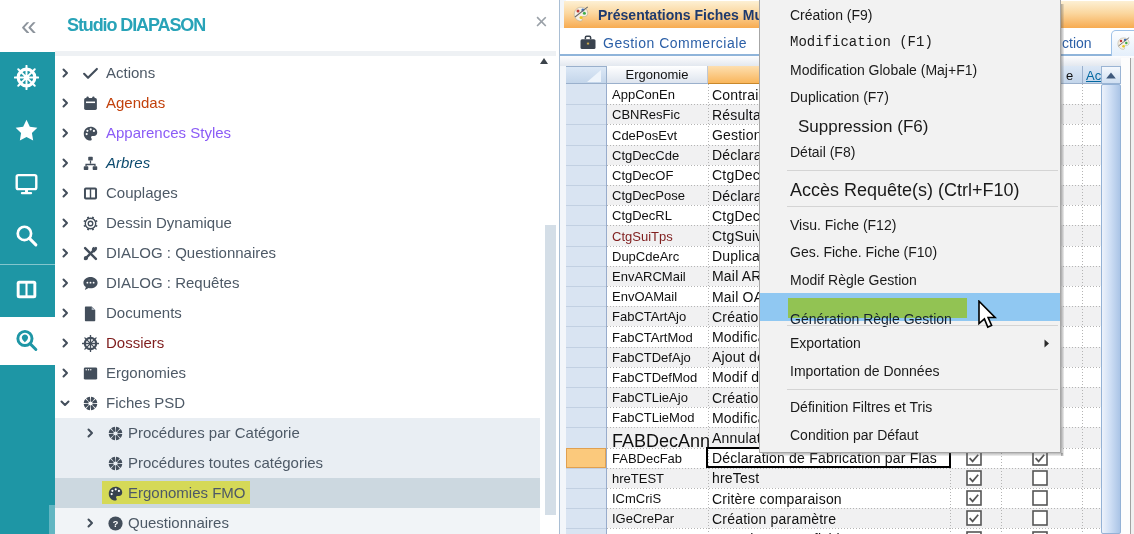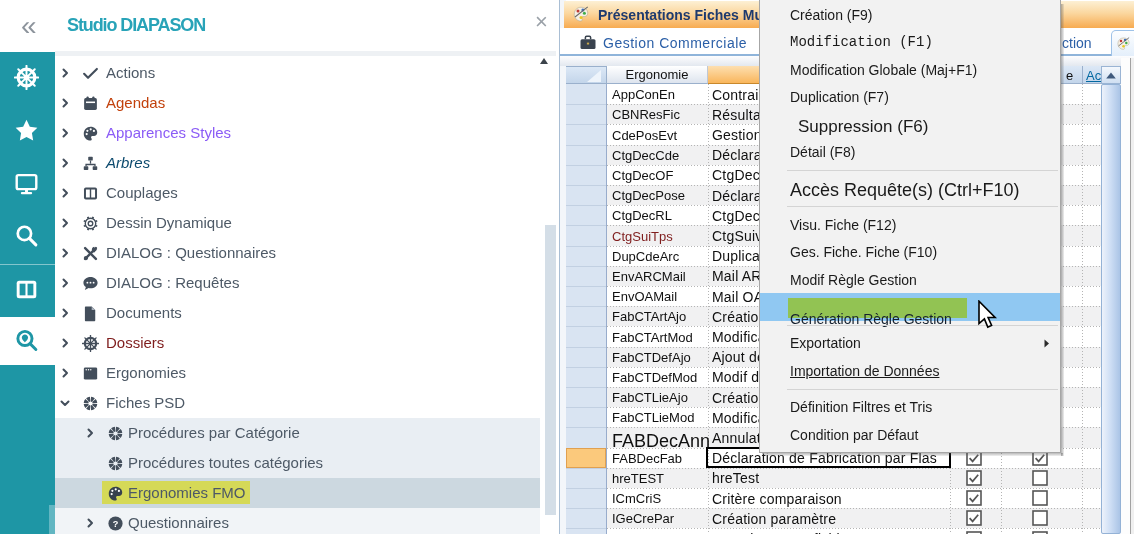--- a/index.html
+++ b/index.html
@@ -582,18 +582,18 @@
 <div class="abs" style="left:790px;top:244.1px;font-size:14px;color:#1a1a1a;">Ges. Fiche. Fiche (F10)</div>
 <div class="abs" style="left:790px;top:271.5px;font-size:14px;color:#1a1a1a;">Modif Règle Gestion</div>
 <div class="abs" style="left:759.5px;top:293.3px;width:300px;height:27.4px;background:#90c8f2;"></div>
 <div class="abs" style="left:788px;top:297.5px;width:179px;height:20.5px;background:#92c353;"></div>
 <div class="abs" style="left:790px;top:298.9px;font-size:14px;color:#15202e;margin-top:12px;">Génération Règle Gestion</div>
 <div class="abs" style="left:787px;top:324.9px;width:271px;height:1px;background:#d4d4d4;"></div>
 <div class="abs" style="left:790px;top:335.3px;font-size:14px;color:#1a1a1a;">Exportation</div>
 <svg class="abs" style="left:1043px;top:338.2px;" width="8" height="11" viewBox="0 0 8 11">
     <path d="M1.5 1.5L6 5.5 1.5 9.5z" fill="#2c2c2c"></path>
   </svg>
-<div class="abs" style="left:790px;top:362.7px;font-size:14px;color:#1a1a1a;text-decoration:underline;">Importation de Données</div>
+<div class="abs" style="left:790px;top:362.7px;font-size:14px;color:#1a1a1a;">Importation de Données</div>
 <div class="abs" style="left:787px;top:388.7px;width:271px;height:1px;background:#d4d4d4;"></div>
 <div class="abs" style="left:790px;top:399.1px;font-size:14px;color:#1a1a1a;">Définition Filtres et Tris</div>
 <div class="abs" style="left:790px;top:426.5px;font-size:14px;color:#1a1a1a;">Condition par Défaut</div>
 <svg class="abs" style="left:977px;top:300px;" width="24" height="31" viewBox="0 0 24 31">
     <path d="M2 1.2v22.3l5.4-4.6 3.4 8.2 3.8-1.7-3.5-7.9h7z" fill="#fff" stroke="#000" stroke-width="1.6"></path>
   </svg>
 </body></html>

